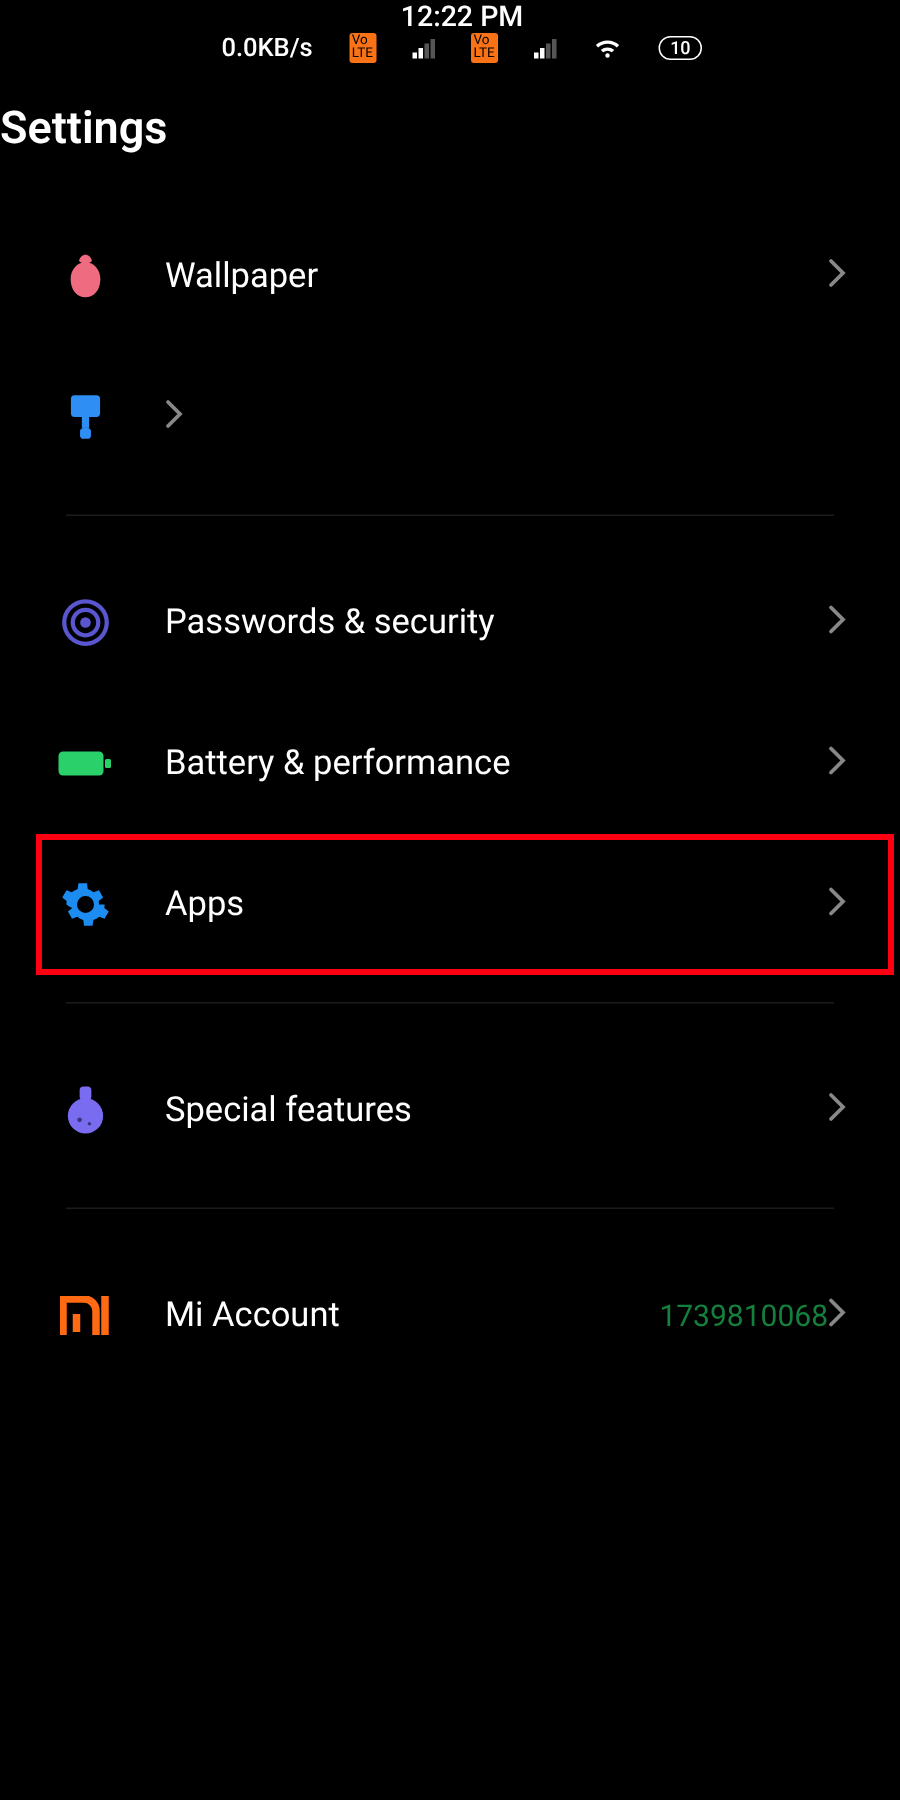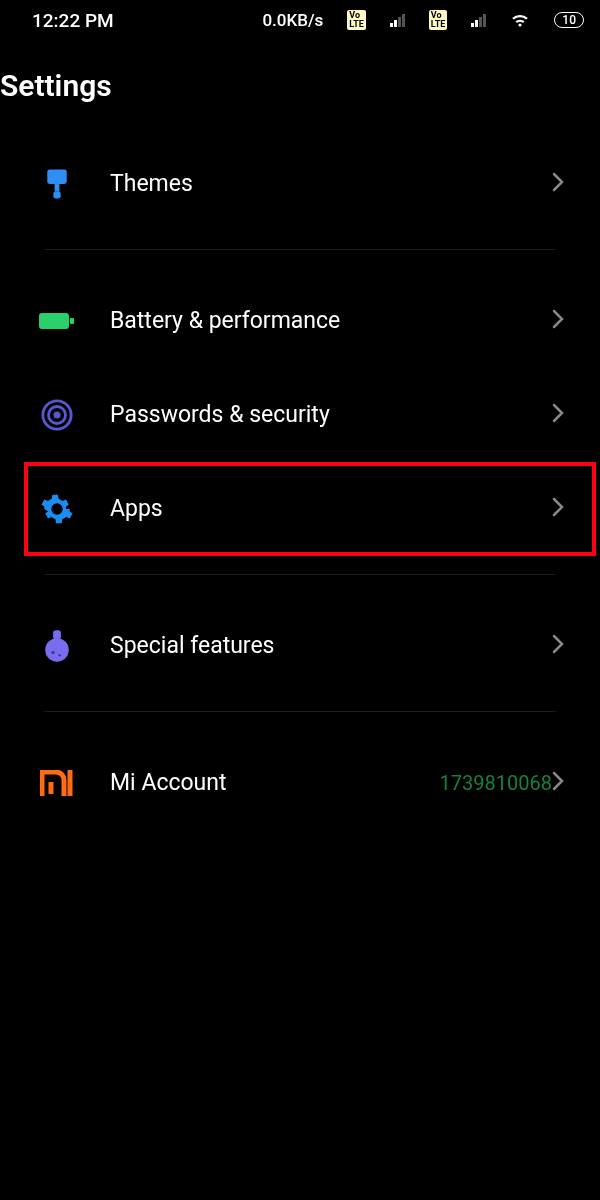--- a/index.html
+++ b/index.html
@@ -8,36 +8,37 @@
     height: 1200px;
     background: #000;
     color: #fff;
     font-family: -apple-system, Roboto, "Helvetica Neue", Arial, sans-serif;
     overflow: hidden;
   }
   .status-bar {
     height: 40px;
     display: flex;
     align-items: center;
-    justify-content: space-between;
+    justify-content: center;
     padding: 0 16px 0 32px;
     font-size: 19px;
     font-weight: 500;
+    flex-direction: column;
   }
   .status-right {
     display: flex;
     align-items: center;
     gap: 24px;
     font-size: 16px;
   }
   .vo-badge {
-    background: #fef9c3;
+    background: #f97316;
     color: #000;
     font-size: 9px;
-    font-weight: 700;
+    font-weight: 400;
     padding: 1px 2px;
     border-radius: 2px;
     line-height: 1;
     display: inline-block;
   }
   .signal-bars {
     display: inline-flex;
     align-items: flex-end;
     gap: 1px;
     height: 14px;
@@ -141,63 +142,75 @@
         </svg>
     </span>
     <span class="battery">10</span>
   </div>
 </div>
 
 <div class="page-title">Settings</div>
 
 <div class="list">
 
+  <div class="item">
+    <span class="icon-slot">
+      <svg width="34" height="34" viewBox="0 0 24 24">
+          <path fill="#ef6b7f" d="M12 2c2 0 3 2 3 3-1 .5-2 1.5-3 1.5S10 5.5 9 5c0-1 1-3 3-3zm0 3.5c4 0 7 3.5 7 8 0 5-3 8.5-7 8.5S5 18.5 5 13.5c0-4.5 3-8 7-8z"></path>
+        </svg>
+    </span>
+    <span class="label">Wallpaper</span>
+    <span class="chevron">
+      <svg width="12" height="20" viewBox="0 0 12 20">
+          <path d="M2 2l8 8-8 8" stroke="#888" stroke-width="2.5" fill="none" stroke-linecap="round"></path>
+        </svg>
+    </span>
+  </div>
 
   <div class="item">
     <span class="icon-slot">
       <svg width="30" height="34" viewBox="0 0 24 28">
           <rect x="4" y="2" width="16" height="12" rx="2" fill="#2f8ef4"></rect>
           <rect x="10" y="14" width="4" height="6" fill="#2f8ef4"></rect>
           <rect x="9" y="20" width="6" height="6" rx="2" fill="#2f8ef4"></rect>
         </svg>
     </span>
-    <span class="label">Themes</span>
     <span class="chevron">
       <svg width="12" height="20" viewBox="0 0 12 20">
           <path d="M2 2l8 8-8 8" stroke="#888" stroke-width="2.5" fill="none" stroke-linecap="round"></path>
         </svg>
     </span>
   </div>
 
   <div class="divider"></div>
-
-  <div class="item">
-    <span class="icon-slot">
-      <svg width="38" height="24" viewBox="0 0 38 24">
-          <rect x="1" y="4" width="30" height="16" rx="3" fill="#2ad06a"></rect>
-          <rect x="32" y="9" width="4" height="6" rx="1" fill="#2ad06a"></rect>
-        </svg>
-    </span>
-    <span class="label">Battery &amp; performance</span>
-    <span class="chevron">
-      <svg width="12" height="20" viewBox="0 0 12 20">
-          <path d="M2 2l8 8-8 8" stroke="#888" stroke-width="2.5" fill="none" stroke-linecap="round"></path>
-        </svg>
-    </span>
-  </div>
 
   <div class="item">
     <span class="icon-slot">
       <svg width="34" height="34" viewBox="0 0 24 24">
           <circle cx="12" cy="12" r="10" fill="none" stroke="#5a56cf" stroke-width="2"></circle>
           <circle cx="12" cy="12" r="6" fill="none" stroke="#5a56cf" stroke-width="2"></circle>
           <circle cx="12" cy="12" r="2.5" fill="#5a56cf"></circle>
         </svg>
     </span>
     <span class="label">Passwords &amp; security</span>
+    <span class="chevron">
+      <svg width="12" height="20" viewBox="0 0 12 20">
+          <path d="M2 2l8 8-8 8" stroke="#888" stroke-width="2.5" fill="none" stroke-linecap="round"></path>
+        </svg>
+    </span>
+  </div>
+
+  <div class="item">
+    <span class="icon-slot">
+      <svg width="38" height="24" viewBox="0 0 38 24">
+          <rect x="1" y="4" width="30" height="16" rx="3" fill="#2ad06a"></rect>
+          <rect x="32" y="9" width="4" height="6" rx="1" fill="#2ad06a"></rect>
+        </svg>
+    </span>
+    <span class="label">Battery &amp; performance</span>
     <span class="chevron">
       <svg width="12" height="20" viewBox="0 0 12 20">
           <path d="M2 2l8 8-8 8" stroke="#888" stroke-width="2.5" fill="none" stroke-linecap="round"></path>
         </svg>
     </span>
   </div>
 
   <div class="item">
     <span class="icon-slot">
       <svg width="34" height="34" viewBox="0 0 24 24">

